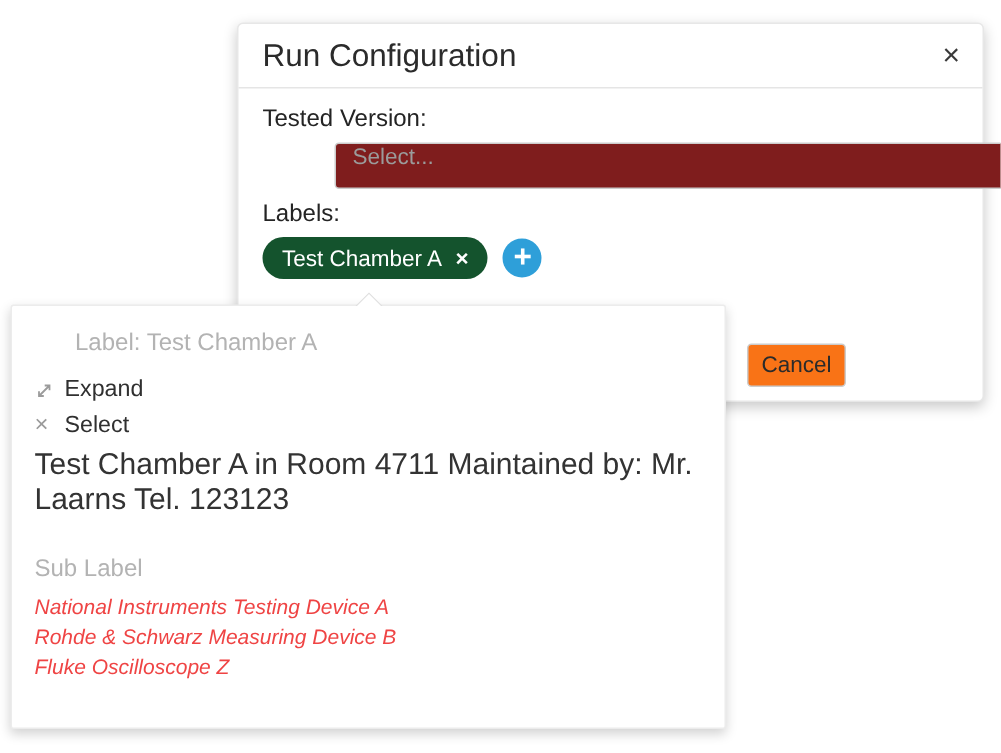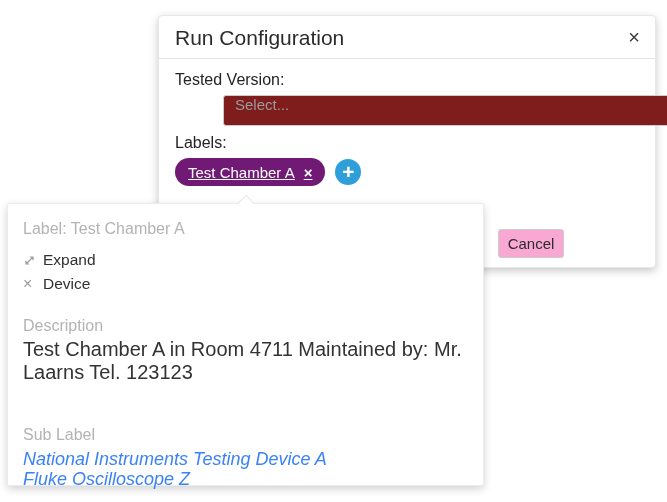--- a/index.html
+++ b/index.html
@@ -75,21 +75,21 @@
   .add-btn {
     width: 26px; height: 26px; margin-left: 10px;
     border: none; border-radius: 50%;
     color: #fff; font-size: 21px; font-weight: 700; line-height: 24px;
     text-align: center; cursor: pointer; padding: 0;
     font-family: "Liberation Sans", sans-serif;
   }
   .cancel-btn {
     position: absolute; left: 339px; top: 213px;
     width: 66px; height: 29px;
-    background: #f9a8d4; border: 1px solid #ccc; border-radius: 3px;
+    background: #f97316; border: 1px solid #ccc; border-radius: 3px;
     font-size: 15px; color: #2b2b2b; cursor: pointer;
     font-family: "Liberation Sans", sans-serif;
   }
 
   
   .popover {
     position: absolute; left: 7px; top: 203px;
     width: 477px; height: 283px;
     background: #fff;
     border: 1px solid #ececec;
@@ -106,38 +106,38 @@
     border-bottom: 9px solid #dedede;
   }
   .popover-arrow-inner {
     position: absolute; left: 230px; top: -8px;
     width: 0; height: 0;
     border-left: 8px solid transparent;
     border-right: 8px solid transparent;
     border-bottom: 8px solid #ffffff;
   }
   .muted-head { font-size: 16px; color: #b3b3b3; }
-  .popover-header { margin-bottom: 10px; }
+  .popover-header { margin-bottom: 10px; margin-left: 27px; }
   .action-row {
     display: flex; align-items: center;
     height: 24px; cursor: pointer; text-align: right;
   }
   .action-icon {
     width: 15px; display: inline-flex; justify-content: flex-start;
     margin-right: 5px; color: #9b9b9b;
   }
   .action-icon svg { display: block; }
   .remove-glyph { font-size: 16px; line-height: 14px; color: #9b9b9b; }
   .action-label { font-size: 15.5px; color: #303030; }
   .desc-head { margin-top: 21px; }
   .desc-text { margin-top: 3px; font-size: 20px; color: #333; }
-  .sublabel-head { margin-top: 42px; }
+  .sublabel-head { margin-top: 26px; }
   .sublabel-list { margin-top: 5px; }
   .sublabel-item {
-    font-size: 18px; font-style: italic; color: #3b82f6;
+    font-size: 14px; font-style: italic; color: #ef4444;
     line-height: 20px;
   }
 </style>
 </head>
 <body>
 
 <div class="stage">
 
   <div class="modal">
     <div class="modal-header">
@@ -145,21 +145,21 @@
       <button class="modal-close">×</button>
     </div>
     <div class="modal-body">
       <span class="field-label">Tested Version:</span>
       <div class="select-box">
         <span class="select-placeholder">Select...</span>
         <span class="select-caret"></span>
       </div>
       <span class="field-label labels-label">Labels:</span>
       <div class="tag-row">
-        <span class="tag" id="tag-pill" style="background: #701a75; text-decoration: underline;">
+        <span class="tag" id="tag-pill" style="background: #14532d;">
           <span>Test Chamber A</span>
           <button class="tag-x">×</button>
         </span>
         <button class="add-btn" id="add-btn" style="background: rgb(46, 159, 217);">+</button>
       </div>
     </div>
     <button class="cancel-btn">Cancel</button>
   </div>
 
   <div class="popover">
@@ -175,26 +175,26 @@
         </svg>
       </span>
       <span class="action-label">Expand</span>
     </div>
 
 
     <div class="action-row">
       <span class="action-icon">
         <span class="remove-glyph">×</span>
       </span>
-      <span class="action-label">Device</span>
-    </div>
-
-    <div class="muted-head desc-head">Description</div>
+      <span class="action-label">Select</span>
+    </div>
+
     <div class="desc-text">Test Chamber A in Room 4711 Maintained by: Mr. Laarns Tel. 123123</div>
 
     <div class="muted-head sublabel-head">Sub Label</div>
     <div class="sublabel-list">
       <div class="sublabel-item">National Instruments Testing Device A</div>
+      <div class="sublabel-item">Rohde &amp; Schwarz Measuring Device B</div>
       <div class="sublabel-item">Fluke Oscilloscope Z</div>
     </div>
   </div>
 
 </div>
 
 </body></html>

